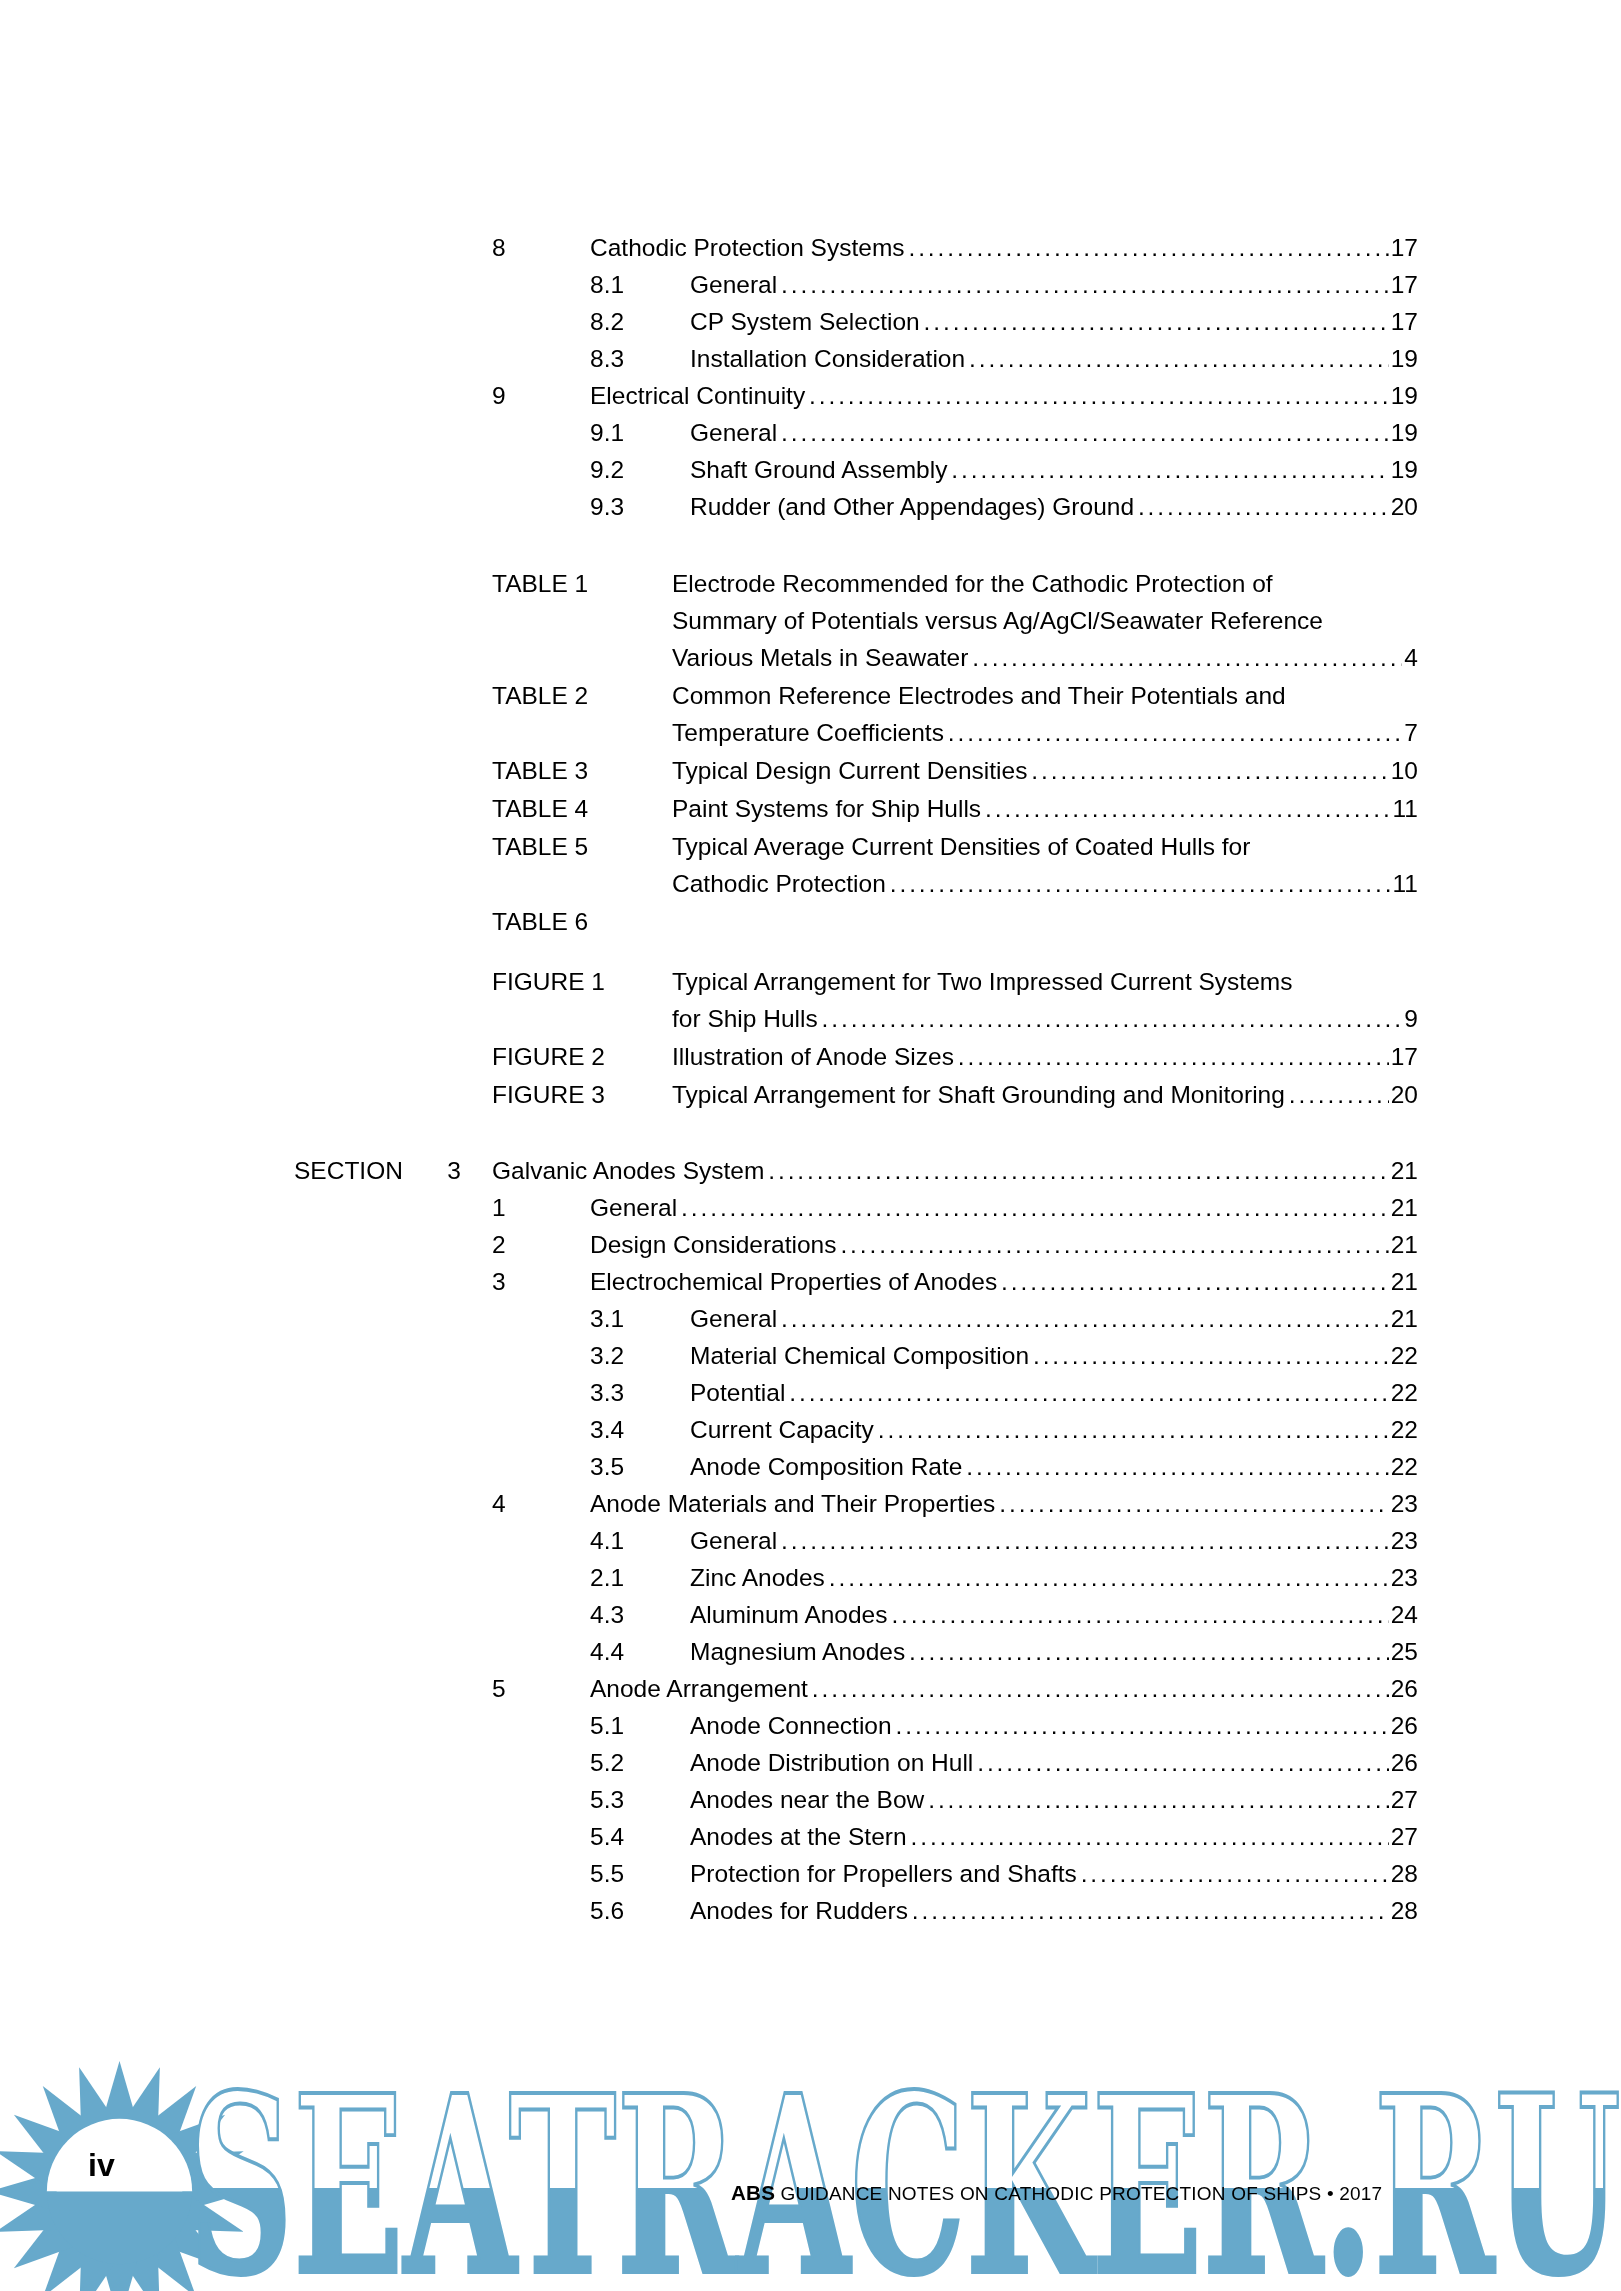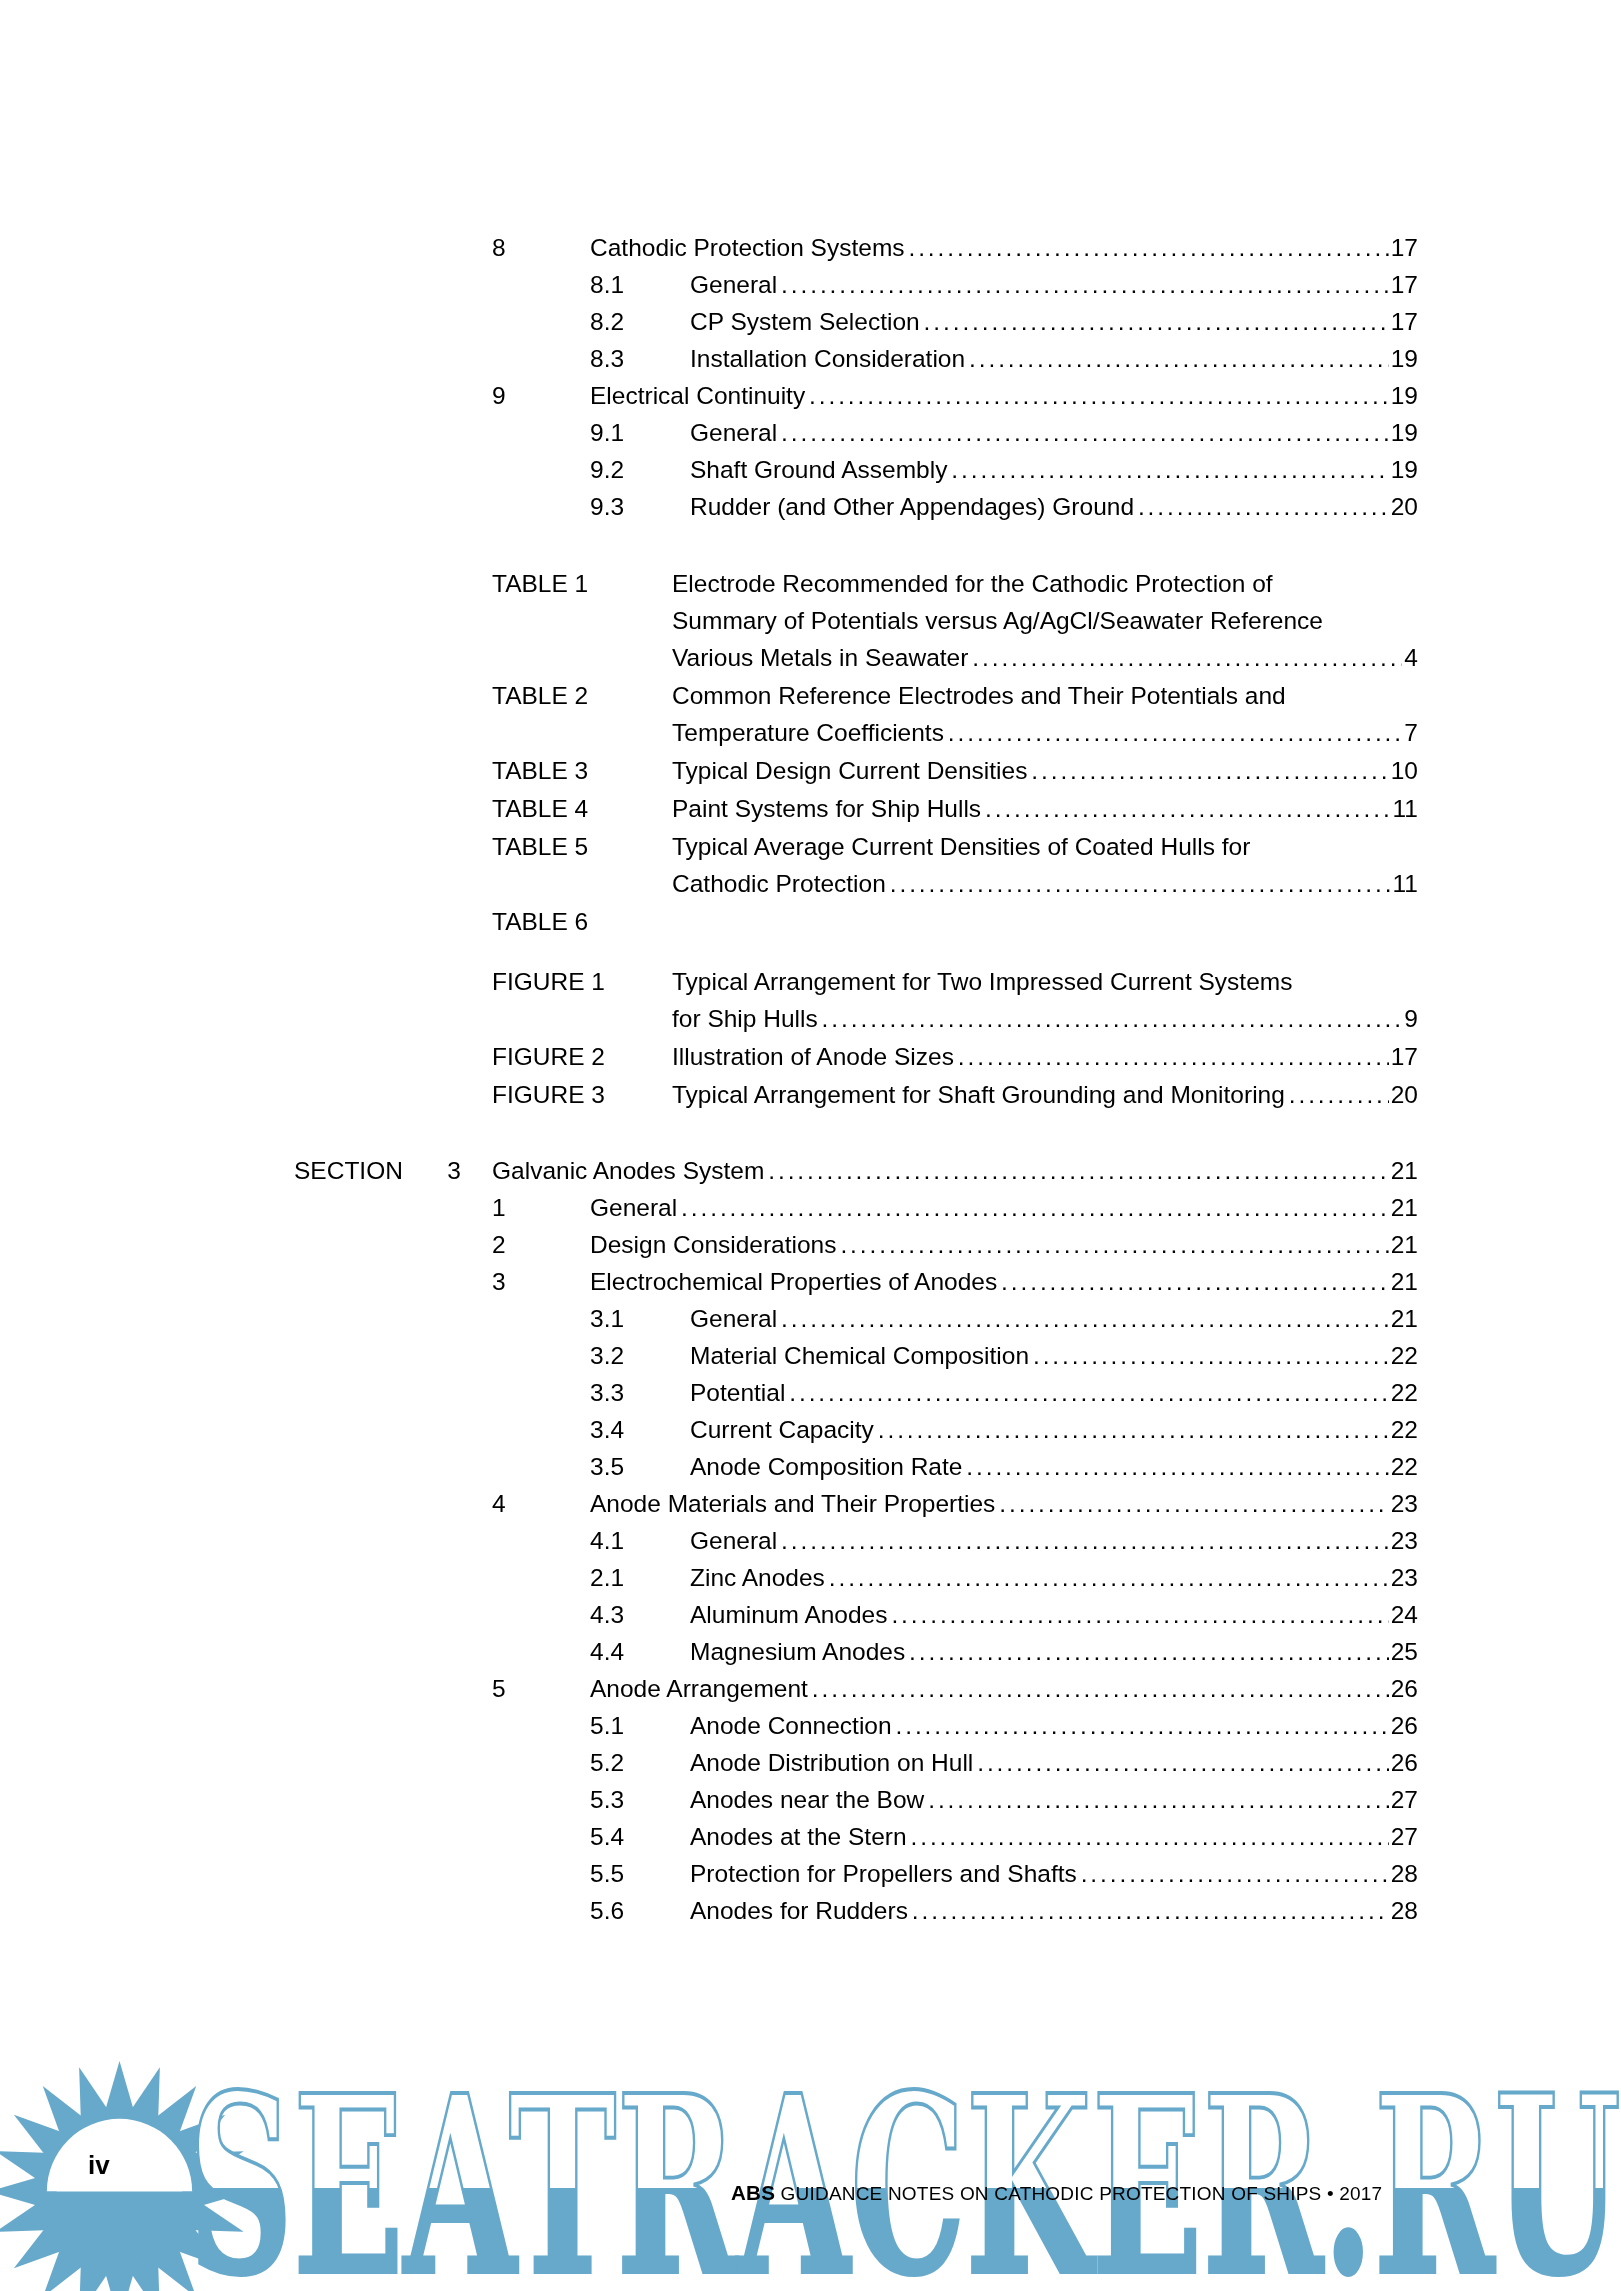--- a/index.html
+++ b/index.html
@@ -33,21 +33,21 @@
     letter-spacing:2.9px;margin-left:3.9px;
   }
   .dots::after{content:"..........................................................................................................................................................";}
   .pageNum{flex:none;margin-left:2px;text-align:right;}
   .gap{width:100%;}
   .gap.large{height:39px;}
   .gap.medium{height:21.6px;}
 
   .iv{
     position:absolute;left:88px;top:2152px;
-    font-size:26px;font-weight:bold;line-height:27.4px;z-index:5;text-align:center;
+    font-size:32px;font-weight:bold;line-height:27.4px;z-index:5;text-align:center;
   }
   .footline{
     position:absolute;left:731px;top:2156px;z-index:5;
     font-size:19px;letter-spacing:0.2px;white-space:nowrap;margin-top:25px;
   }
   .footline .brand{font-weight:bold;font-size:20.6px;}
   .wm{position:absolute;left:0;top:2070px;z-index:3;pointer-events:none;}
   .sun{position:absolute;left:-13.7px;top:2058px;z-index:2;pointer-events:none;}
   .wmtext{
     font-family:"DejaVu Serif","Liberation Serif",serif;

